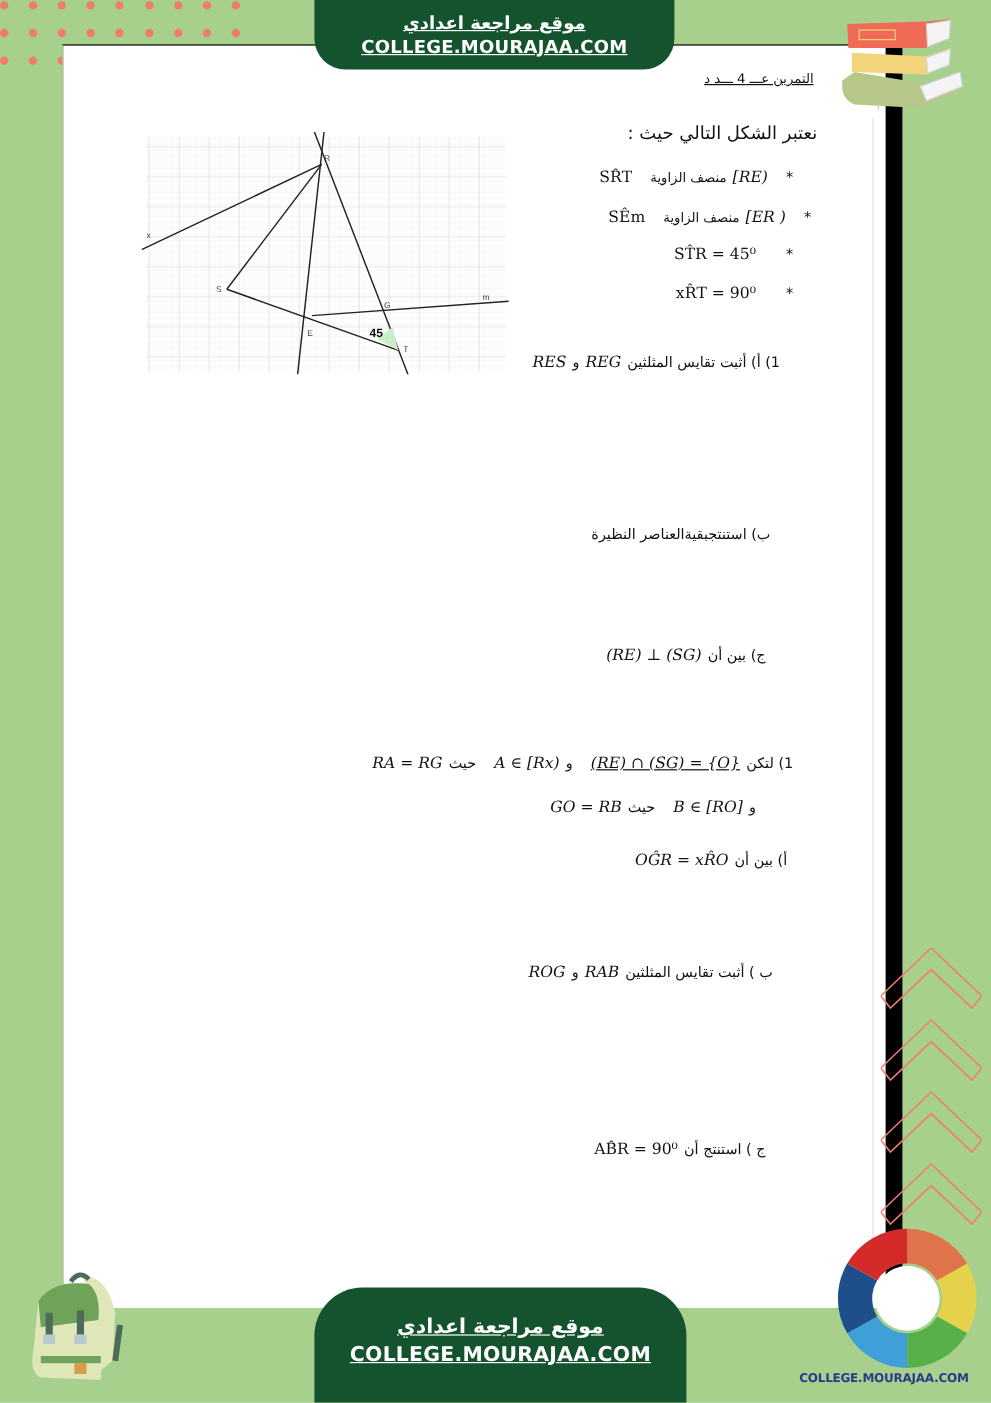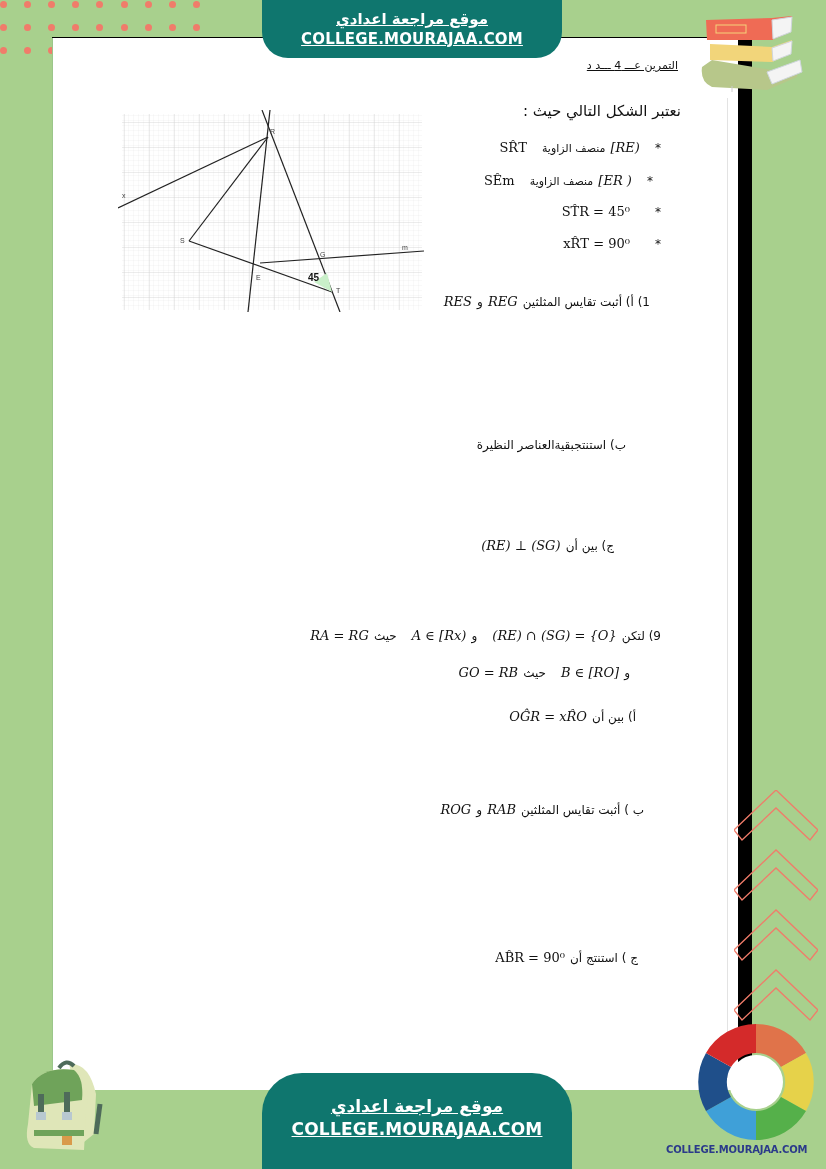--- a/index.html
+++ b/index.html
@@ -6,21 +6,21 @@
   html, body { width: 826px; height: 1169px; overflow: hidden; }
   body { position: relative; background: #a8d08d; font-family: "DejaVu Sans", sans-serif; }
 
   .dots { position: absolute; left: 0; top: 0; width: 200px; height: 60px; }
   .dots span { position: absolute; width: 7px; height: 7px; border-radius: 50%; background: #f07c6a; }
 
   .page-shadow { position: absolute; left: 52px; top: 37px; width: 700px; height: 1050px; background: #000; }
   .page { position: absolute; left: 52px; top: 38px; width: 686px; height: 1052px; background: #fff; border-left: 1px solid #9bc68a; }
   .page-rule { position: absolute; right: 10px; top: 60px; width: 1px; height: 980px; background: #e3e3e3; }
 
-  .banner { position: absolute; background: #0f766e; text-align: center; color: #fff; }
+  .banner { position: absolute; background: #14532d; text-align: center; color: #fff; }
   .banner.top { left: 262px; top: 0; width: 300px; height: 58px; border-radius: 0 0 26px 26px; padding-top: 9px; }
   .banner.bottom { left: 262px; top: 1073px; width: 310px; height: 96px; border-radius: 40px 40px 0 0; padding-top: 22px; }
   .banner .ar { font-size: 15px; font-weight: bold; text-decoration: underline; direction: rtl; line-height: 20px; }
   .banner .en { font-size: 15px; font-weight: bold; text-decoration: underline; line-height: 20px; letter-spacing: 0.2px; }
   .banner.bottom .ar, .banner.bottom .en { font-size: 17px; line-height: 23px; }
 
   .title { position: absolute; right: 148px; top: 59px; font-size: 11px; font-weight: normal; text-decoration: underline; direction: rtl; color: #111; }
 
   .figure { position: absolute; left: 118px; top: 110px; width: 306px; height: 202px; }
 
@@ -125,21 +125,21 @@
 </svg>
 
 <div class="rtl txt" style="right:145px;top:102px;font-size:15px;">نعتبر الشكل التالي حيث :</div>
 
 <div class="rtl" style="right:165px;top:137px;">
   <span class="txt">*</span><span class="sep"></span>
   <span class="math" style="direction:ltr;unicode-bidi:embed;margin-top:36px;">[RE)</span>
   <span class="txt" style="font-size:11px;">منصف الزاوية</span><span class="sep"></span>
   <span class="mathb" style="direction:ltr;unicode-bidi:embed;">SR̂T</span>
 </div>
-<div class="rtl" style="right:173px;top:170px;">
+<div class="rtl" style="right:150px;top:170px;">
   <span class="txt">*</span><span class="sep"></span>
   <span class="math" style="direction:ltr;unicode-bidi:embed;">[ER )</span>
   <span class="txt" style="font-size:11px;">منصف الزاوية</span><span class="sep"></span>
   <span class="mathb" style="direction:ltr;unicode-bidi:embed;">SÊm</span>
 </div>
 <div class="rtl" style="right:165px;top:201px;">
   <span class="txt">*</span><span class="sep"></span><span class="sep"></span>
   <span class="mathb" style="direction:ltr;unicode-bidi:embed;">ST̂R = 45⁰</span>
 </div>
 <div class="rtl" style="right:165px;top:233px;">
@@ -147,43 +147,43 @@
   <span class="mathb" style="direction:ltr;unicode-bidi:embed;">xR̂T  =  90⁰</span>
 </div>
 
 <div class="rtl" style="right:176px;top:291px;">
   <span class="txt">1) أ) أثبت تقايس المثلثين</span>
   <span class="math">REG</span>
   <span class="txt">و</span>
   <span class="math">RES</span>
 </div>
 
-<div class="rtl txt" style="right:200px;top:438px;text-align:right;">ب) استنتجبقيةالعناصر النظيرة</div>
-
-<div class="rtl" style="right:212px;top:535px;">
+<div class="rtl txt" style="right:184px;top:438px;text-align:right;">ب) استنتجبقيةالعناصر النظيرة</div>
+
+<div class="rtl" style="right:188px;top:535px;">
   <span class="txt">ج) بين أن</span>
   <span class="math" style="direction:ltr;unicode-bidi:embed;">(RE)  ⊥  (SG)</span>
 </div>
 
 <div class="rtl" style="right:165px;top:625px;">
-  <span class="txt">9) لتكن</span>
-  <span class="math" style="direction:ltr;unicode-bidi:embed;">(RE) ∩ (SG)  =  {O}</span><span class="sep"></span>
+  <span class="txt">1) لتكن</span>
+  <span class="math" style="direction:ltr;unicode-bidi:embed;text-decoration:underline;">(RE) ∩ (SG)  =  {O}</span><span class="sep"></span>
   <span class="txt">و</span>
   <span class="math" style="direction:ltr;unicode-bidi:embed;">A ∈ [Rx)</span><span class="sep"></span>
   <span class="txt">حيث</span>
   <span class="math" style="direction:ltr;unicode-bidi:embed;">RA = RG</span>
 </div>
 <div class="rtl" style="right:196px;top:662px;">
   <span class="txt">و</span>
   <span class="math" style="direction:ltr;unicode-bidi:embed;">B ∈ [RO]</span><span class="sep"></span>
   <span class="txt">حيث</span>
   <span class="math" style="direction:ltr;unicode-bidi:embed;">GO = RB</span>
 </div>
 
-<div class="rtl" style="right:190px;top:706px;">
+<div class="rtl" style="right:170px;top:706px;">
   <span class="txt">أ) بين أن</span>
   <span class="math" style="direction:ltr;unicode-bidi:embed;">OĜR =  xR̂O</span>
 </div>
 
 <div class="rtl" style="right:182px;top:799px;text-align:right;">
   <span class="txt">ب ) أثبت تقايس المثلثين</span>
   <span class="math">RAB</span>
   <span class="txt">و</span>
   <span class="math">ROG</span>
 </div>

